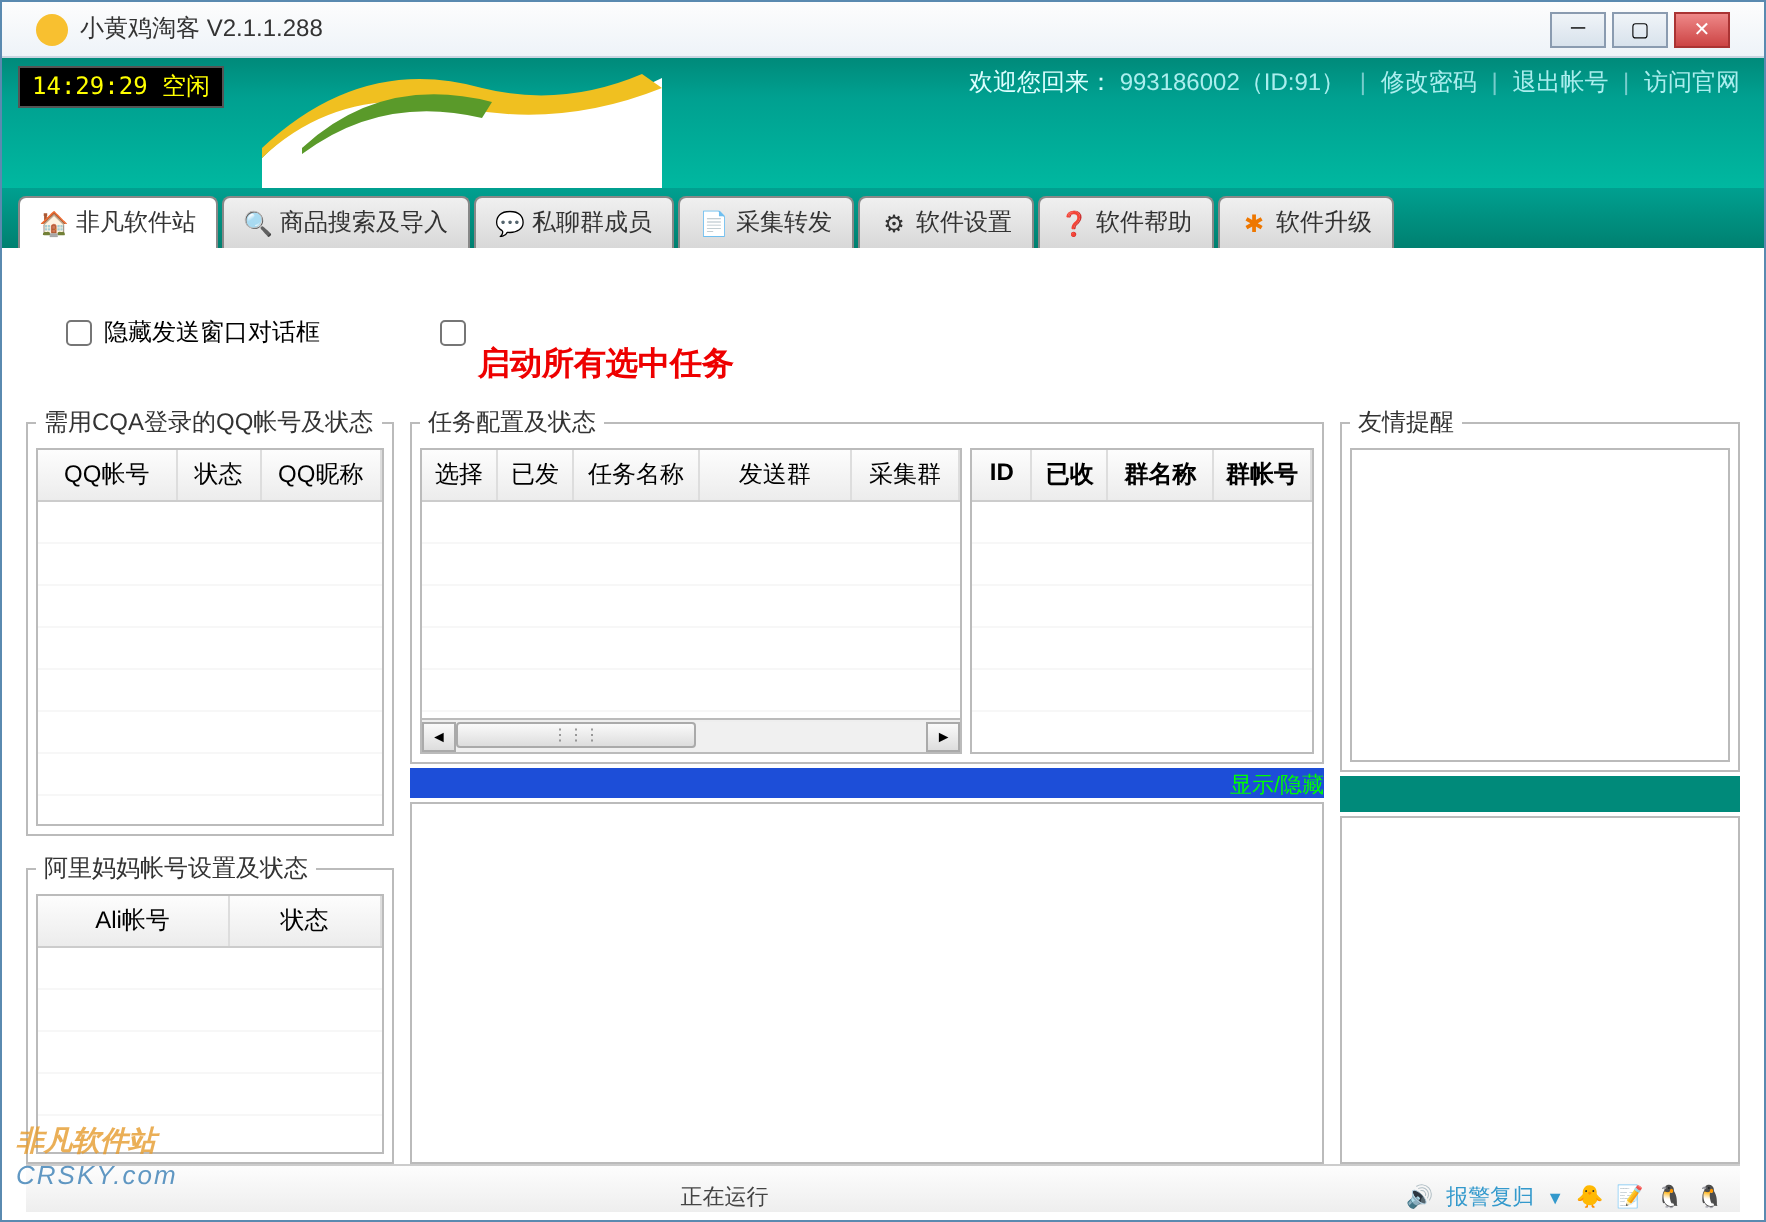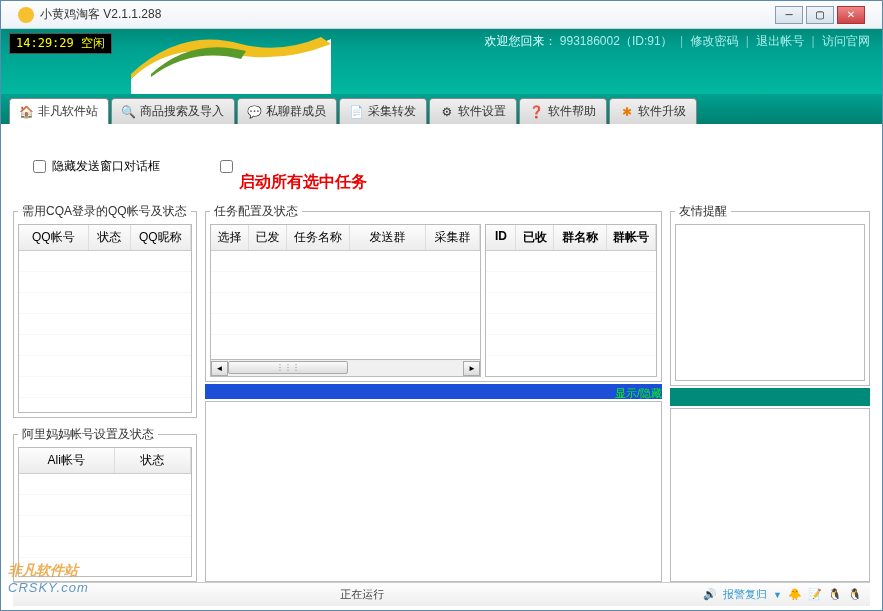--- a/index.html
+++ b/index.html
@@ -43,21 +43,21 @@
 .mid-grid-left { flex: 1.6; display: flex; flex-direction: column; }
 .mid-grid-right { flex: 1; font-weight: bold; }
 .hscroll { height: 17px; background: #eee; border: 1px solid #bbb; border-top: none; display: flex; align-items: center; }
 .hscroll-btn { width: 17px; height: 15px; background: linear-gradient(#fafafa,#ddd); border: 1px solid #aaa; display: flex; align-items: center; justify-content: center; font-size: 8px; }
 .hscroll-track { flex: 1; height: 15px; background: #f0f0f0; position: relative; }
 .hscroll-thumb { position: absolute; left: 0; top: 0; height: 13px; width: 120px; background: linear-gradient(#fafafa,#ddd); border: 1px solid #aaa; border-radius: 2px; display:flex; align-items:center; justify-content:center; font-size:8px; color:#888; }
 .teal-bar { height: 15px; background: #1d4ed8; color: #0f0; text-align: right; line-height: 18px; cursor: pointer; font-size: 11px; }
 .white-box { flex: 1; border: 1px solid #bbb; background: #fff; }
 .right-col fieldset { flex: 1; justify-content: space-between; }
 .right-teal { height: 18px; background: #008a7a; }
-.statusbar { height: 24px; border-top: 1px solid #ccc; background: linear-gradient(#fdfdfd,#eee); display: flex; align-items: center; padding: 0 8px; gap: 8px; font-size: 11px; color: #444; }
+.statusbar { height: 24px; border-top: 1px solid #ccc; background: linear-gradient(#fdfdfd,#eee); display: flex; align-items: flex-end; padding: 0 8px; gap: 8px; font-size: 11px; color: #444; }
 .statusbar .center { flex: 1; text-align: center; }
 .statusbar .right { display: flex; align-items: center; gap: 6px; }
 .status-icon { width: 14px; height: 14px; display: inline-block; }
 .watermark { position: absolute; left: 8px; bottom: 16px; opacity: 0.8; pointer-events: none; }
 .watermark .l1 { color: #e69c2e; font-size: 14px; font-weight: bold; font-style: italic; }
 .watermark .l2 { color: #3a7fb5; font-size: 13px; font-style: italic; letter-spacing: 1px; }
 .qq-fieldset { flex: 1.4; }
 .ali-fieldset { flex: 1; }
 </style>
 </head>

